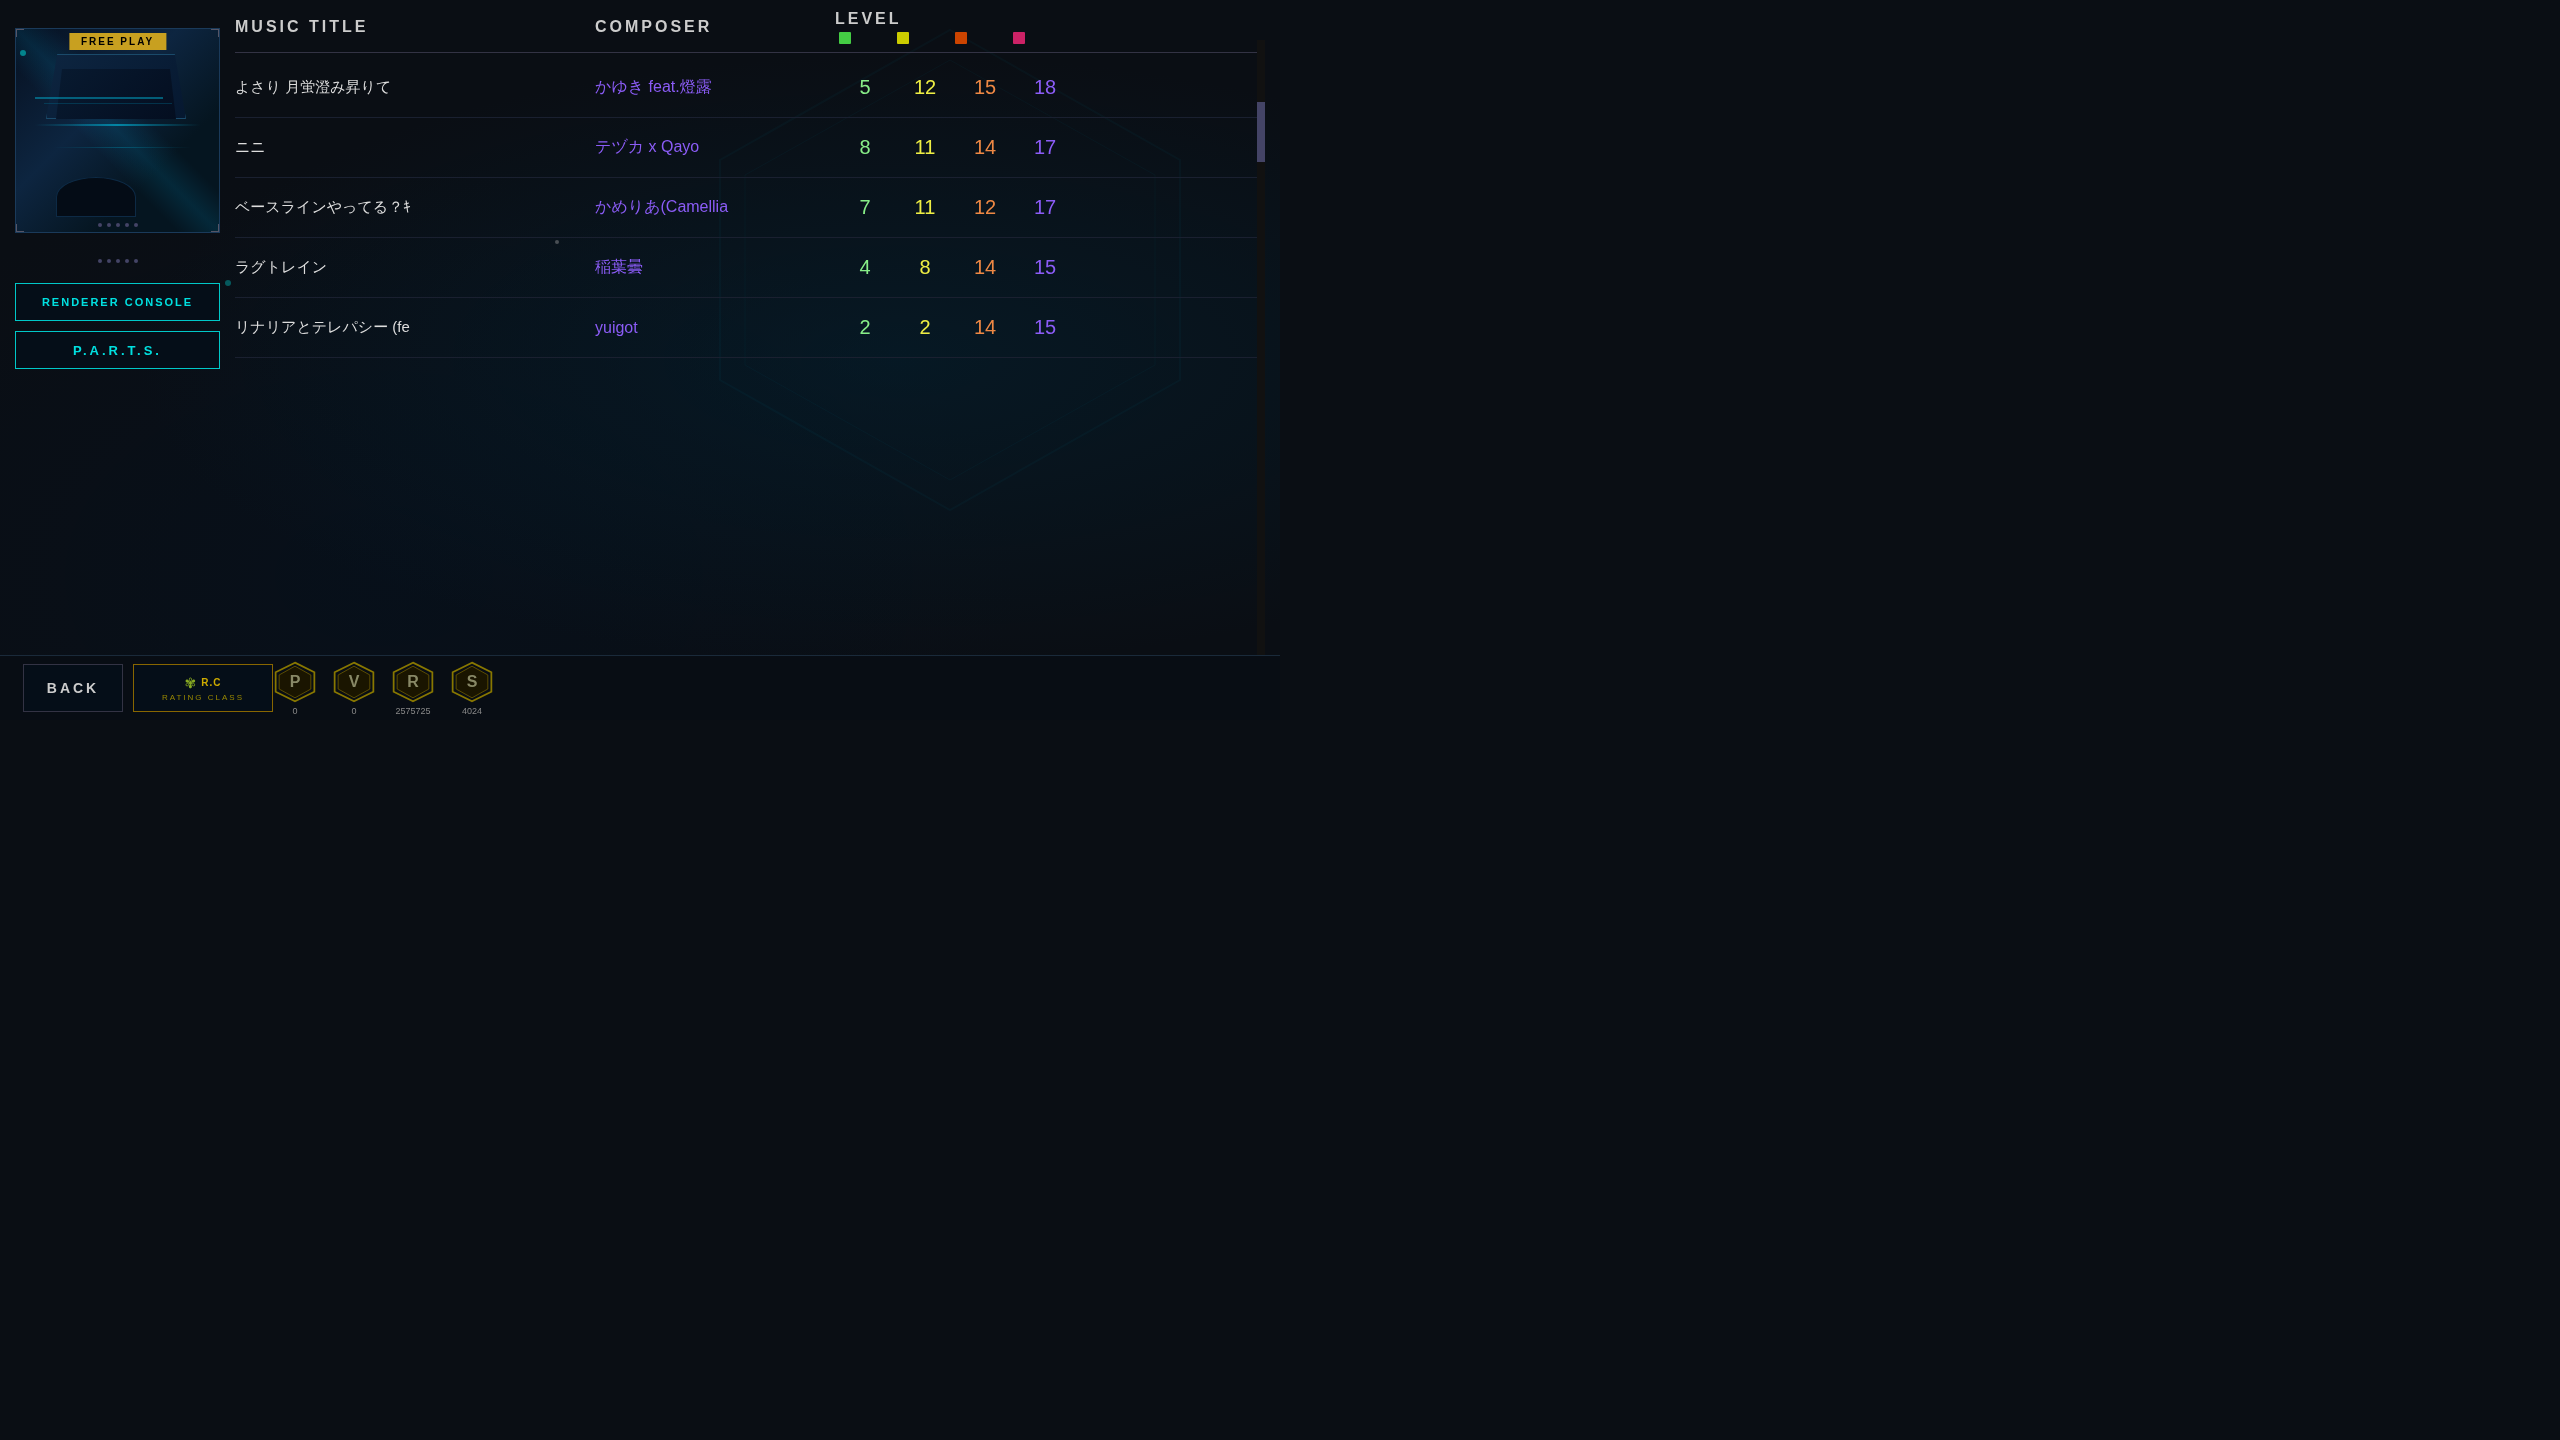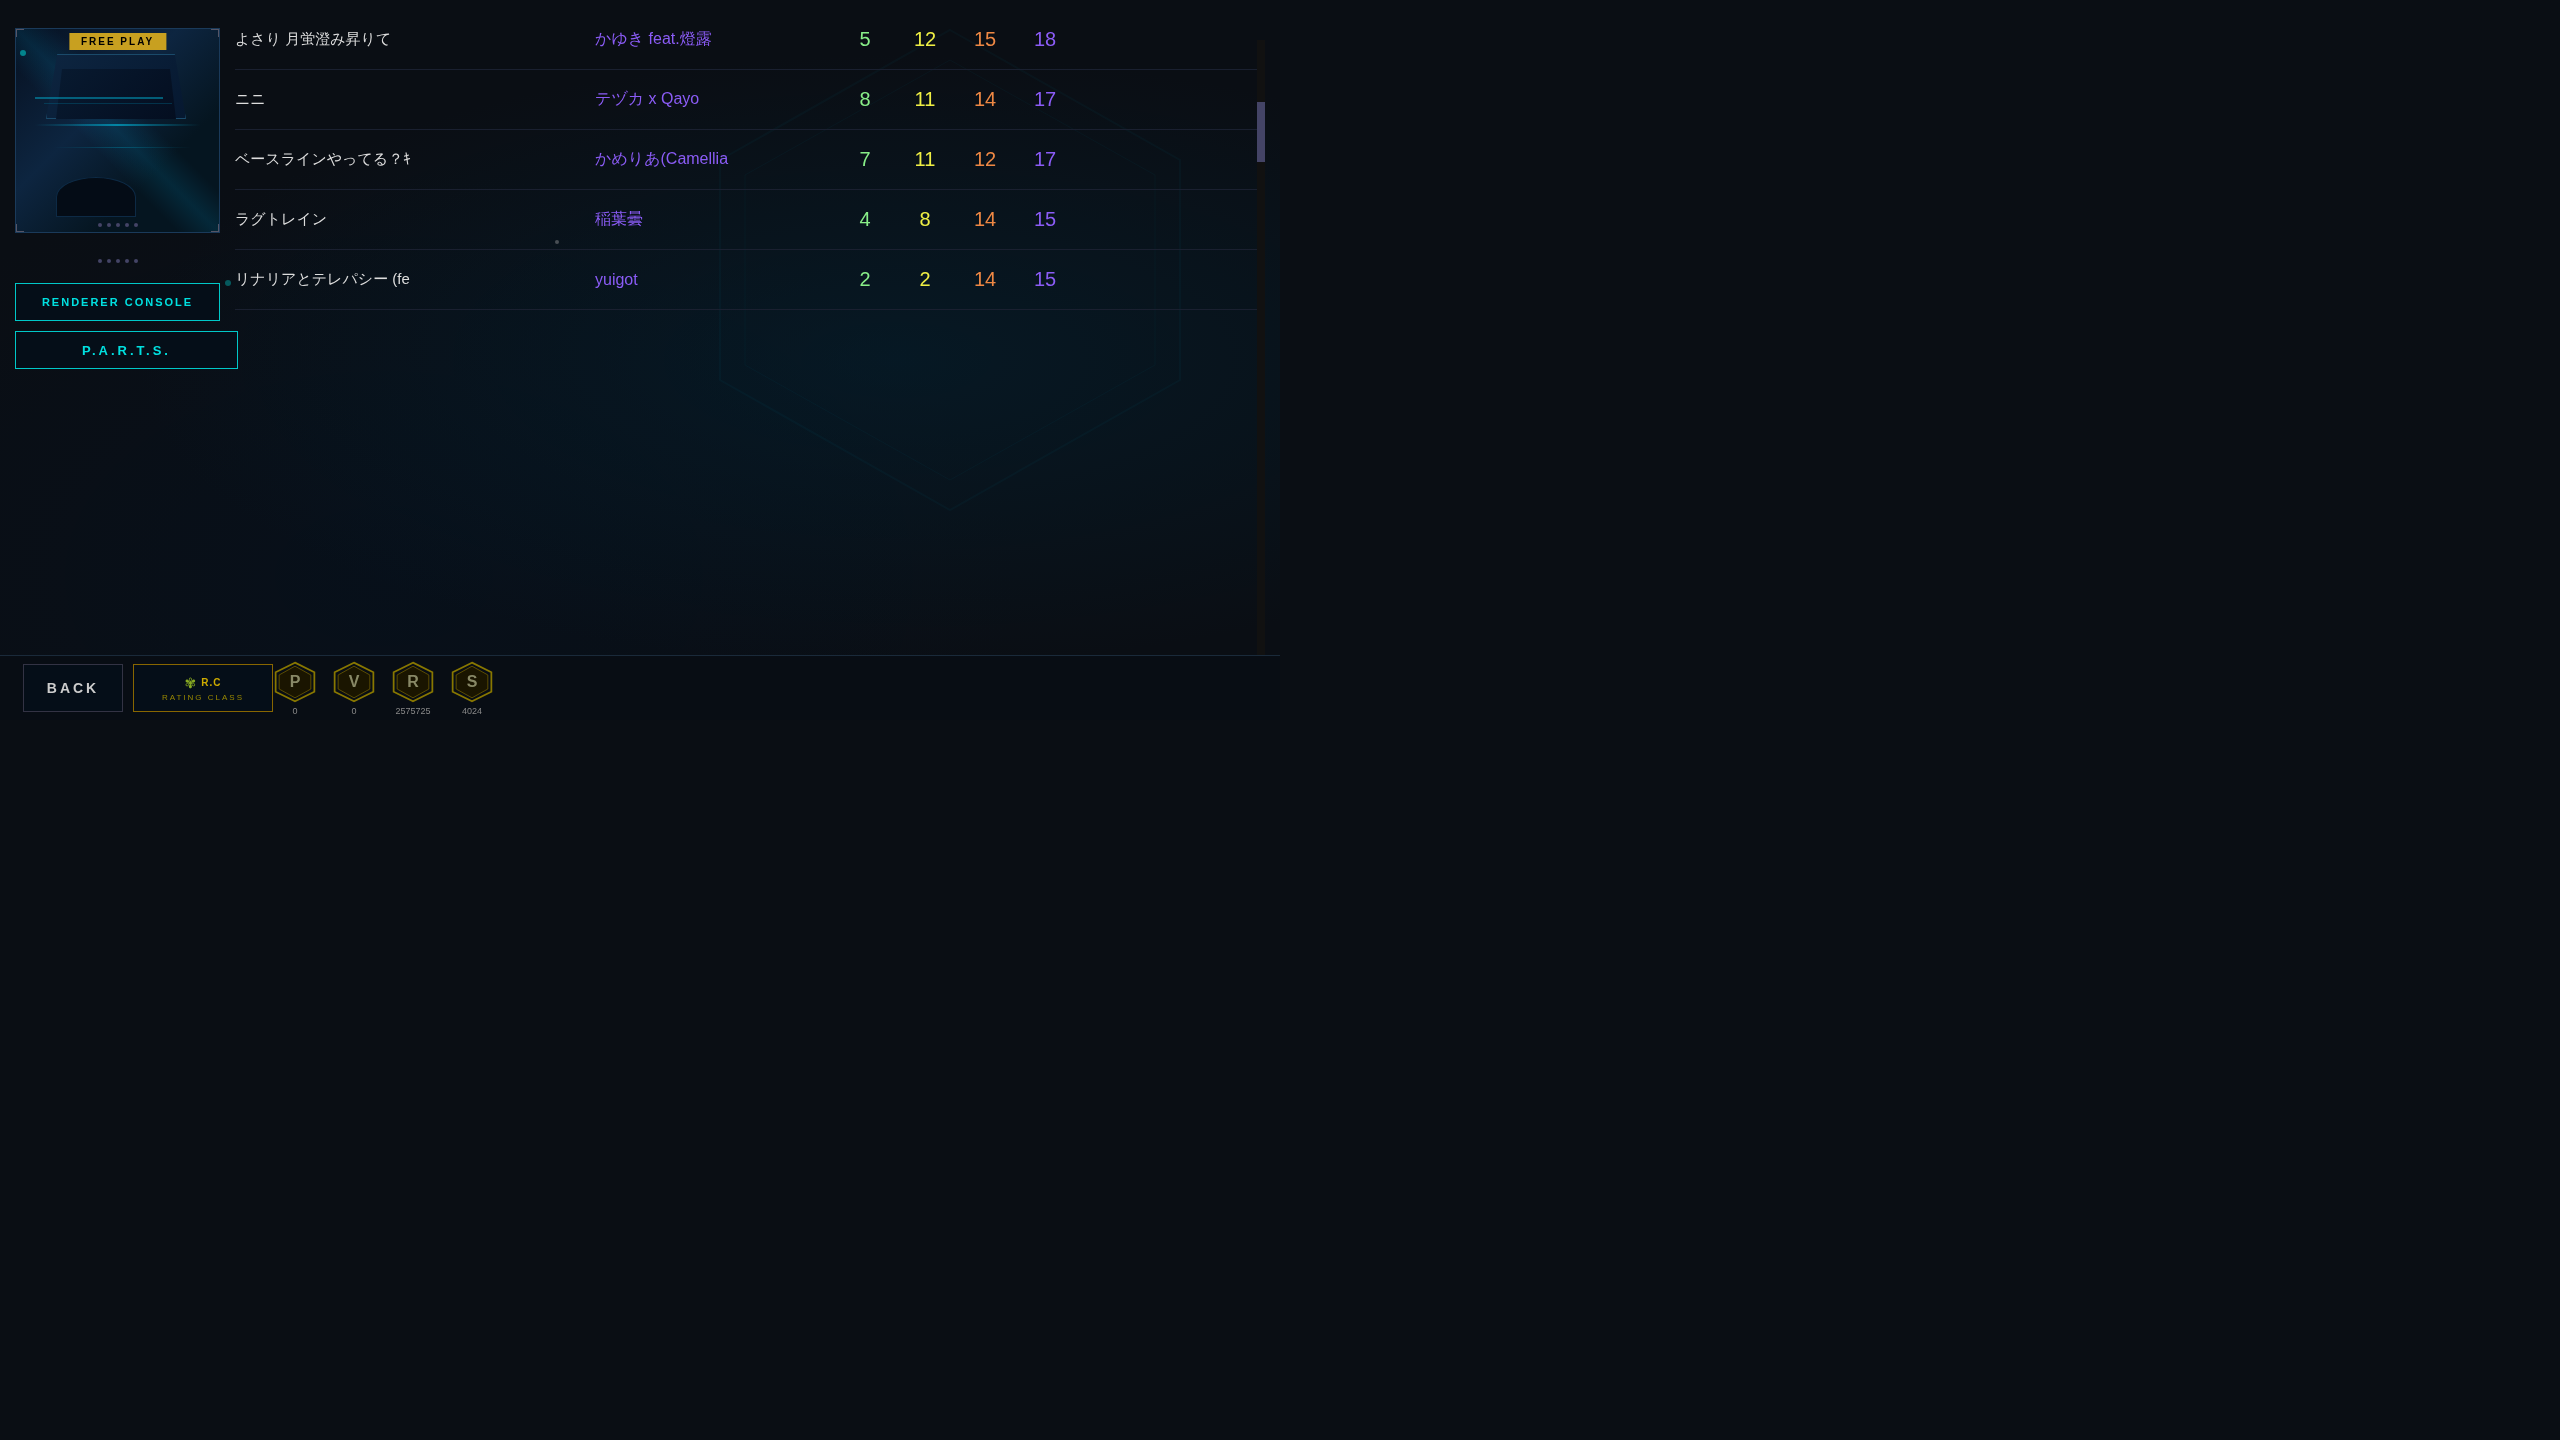--- a/index.html
+++ b/index.html
@@ -93,21 +93,21 @@
       cursor: pointer;
     }
     .freeplay-console-btn span {
       color: #00e0e0;
       font-size: 11px;
       font-weight: 900;
       letter-spacing: 2px;
     }
 
     .parts-btn {
-      width: 223px;
+      width: 205px;
       height: 38px;
       margin-top: 10px;
       background: #050e18;
       border: 1.5px solid #00c8c8;
       display: flex;
       align-items: center;
       justify-content: center;
       cursor: pointer;
     }
     .parts-btn span {
@@ -510,20 +510,33 @@
 
   <div class="parts-btn">
     <span>P.A.R.T.S.</span>
   </div>
 </div>
 
 <div class="main-content">
   <div class="dot-indicator2"></div>
   <div class="mid-dot"></div>
 
+  <div class="table-header">
+    <div class="col-title">MUSIC TITLE</div>
+    <div class="col-composer">COMPOSER</div>
+    <div class="col-level">
+      <div class="level-header-label">LEVEL</div>
+      <div class="level-color-dots">
+        <div class="dot-green"></div>
+        <div class="dot-yellow"></div>
+        <div class="dot-orange"></div>
+        <div class="dot-pink"></div>
+      </div>
+    </div>
+  </div>
 
   <div id="song-list">
       <div class="song-row">
         <div class="song-title-cell">よさり 月蛍澄み昇りて</div>
         <div class="song-composer-cell">かゆき feat.燈露</div>
         <div class="song-levels">
           <div class="level-num green">5</div>
           <div class="level-num yellow">12</div>
           <div class="level-num orange">15</div>
           <div class="level-num pink">18</div>

